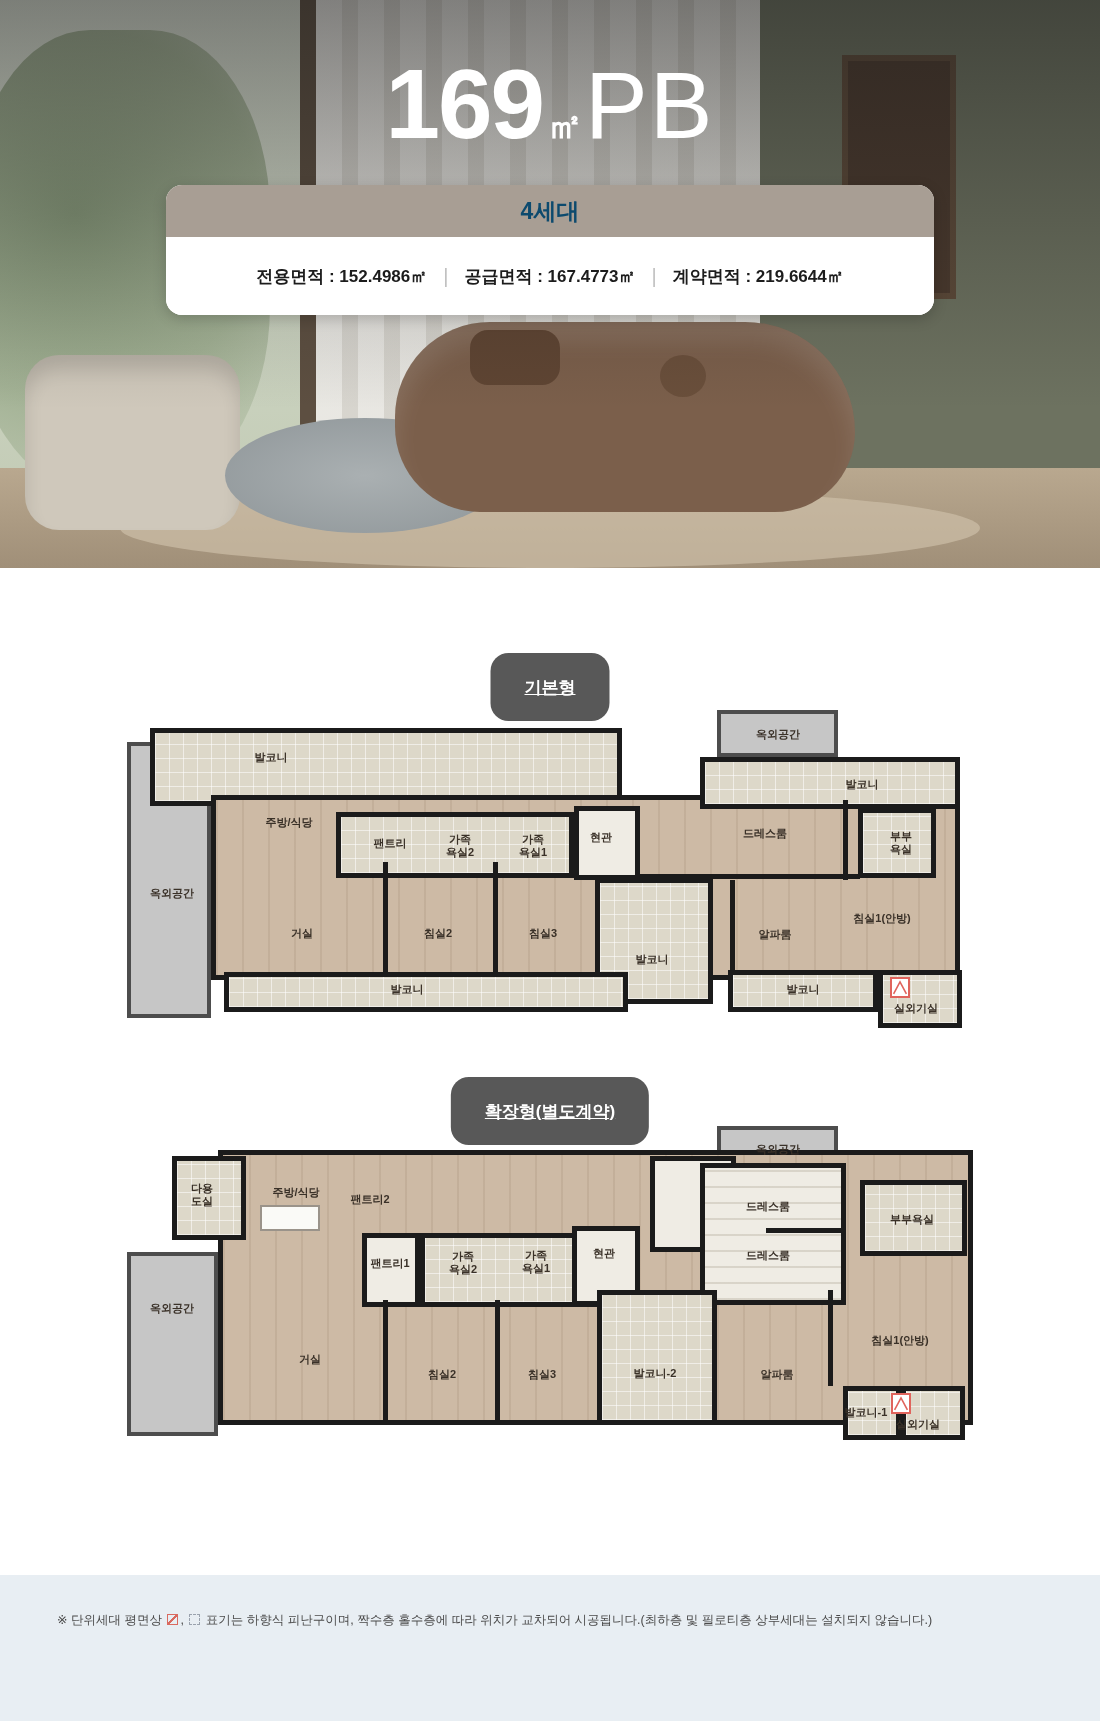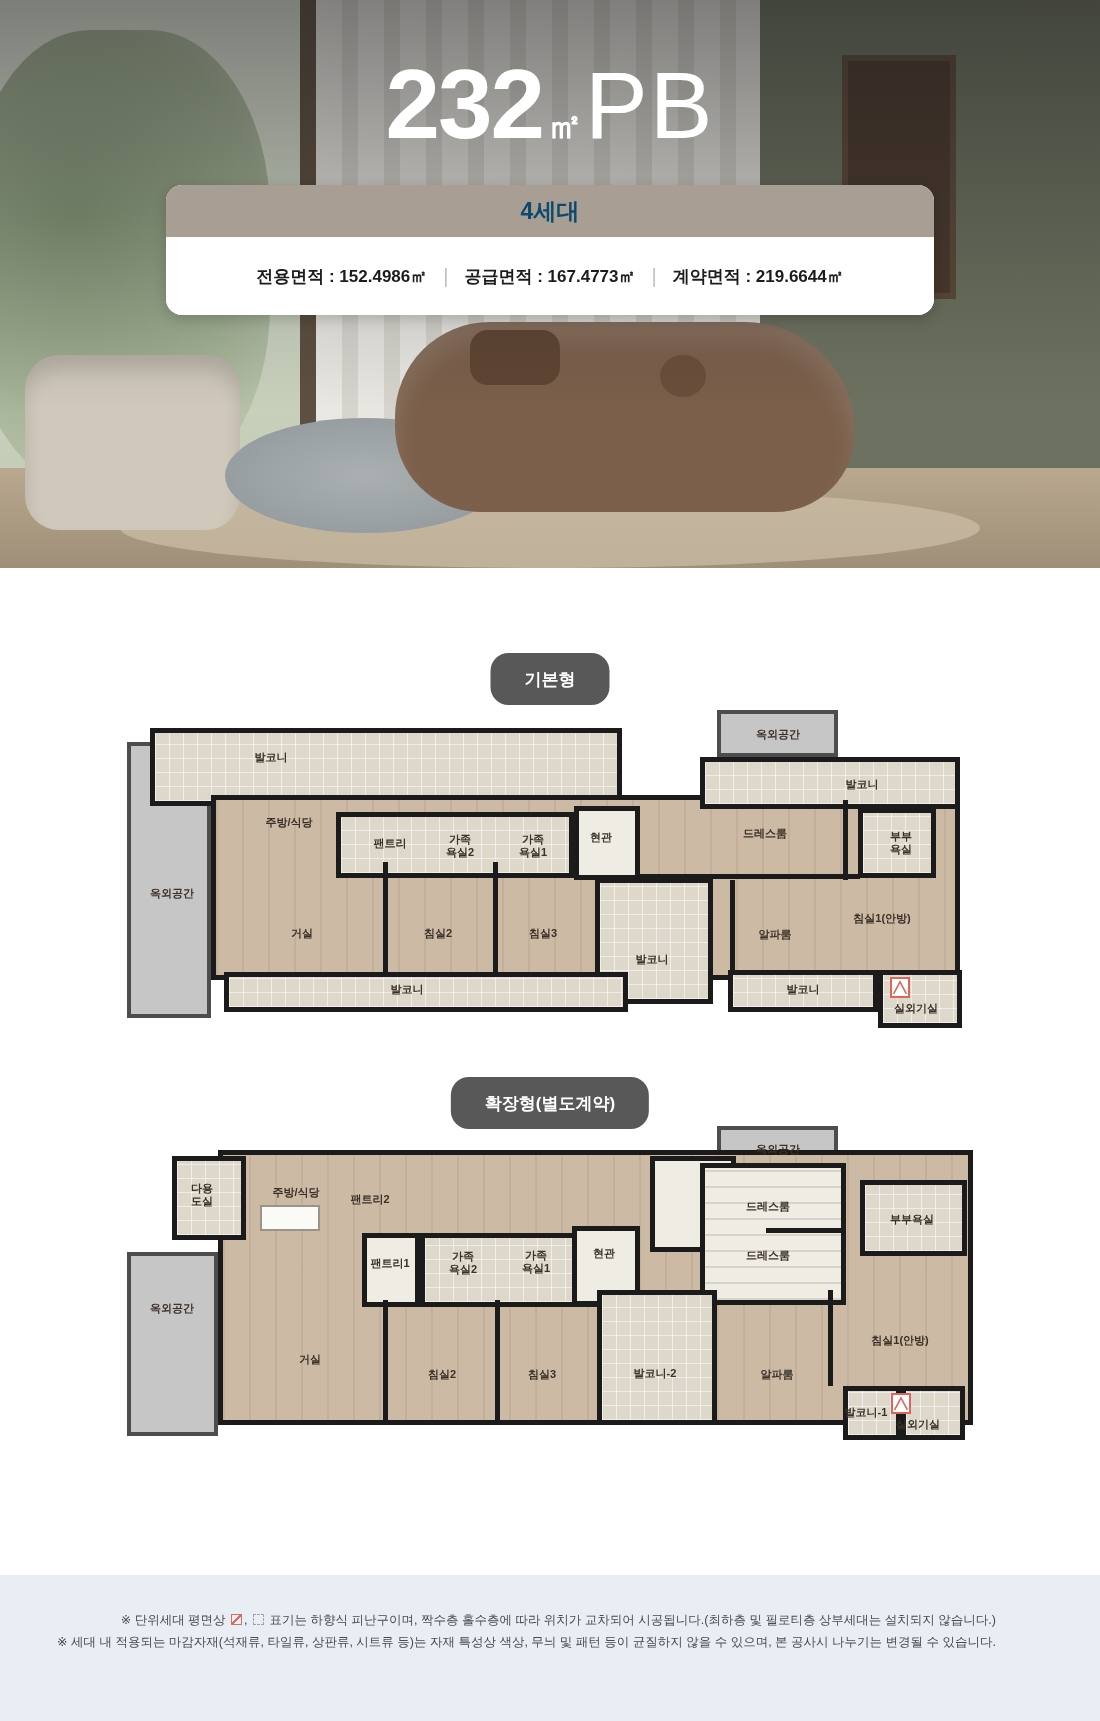--- a/index.html
+++ b/index.html
@@ -33,21 +33,21 @@
   .hero-card{position:absolute;left:166px;top:185px;width:768px;height:130px;border-radius:16px;
              overflow:hidden;background:#fff;box-shadow:0 4px 14px rgba(0,0,0,.18);}
   .hero-card-badge{height:52px;background:#a89e94;color:#0c4a6e;display:flex;align-items:center;
                    justify-content:center;font-size:23px;font-weight:bold;}
   .hero-card-body{height:78px;display:flex;align-items:center;justify-content:center;gap:16px;
                   font-size:17px;font-weight:bold;color:#1c1c1c;background:#fff;}
   .hero-card-body .sep{color:#c0c0c0;font-weight:400;font-size:20px;}
   
   .type-pill{position:absolute;left:550px;transform:translateX(-50%);height:36px;background:#585858;
              color:#fff;border-radius:18px;display:flex;align-items:center;justify-content:center;
-             font-size:17px;font-weight:bold;padding:8px 34px;white-space:nowrap;}
+             font-size:17px;font-weight:bold;padding:16px 34px;white-space:nowrap;text-decoration:underline;}
   #pill-basic{top:653px;}
   #pill-extended{top:1077px;}
   .plan{position:absolute;left:0;top:0;width:1100px;height:1721px;pointer-events:none;}
   .zone{position:absolute;box-sizing:border-box;border:5px solid #1b1b1b;}
   .tile{background-color:#ddd8c9;
         background-image:repeating-linear-gradient(0deg,rgba(255,255,255,.55) 0 1px,rgba(0,0,0,0) 1px 14px),
                          repeating-linear-gradient(90deg,rgba(255,255,255,.55) 0 1px,rgba(0,0,0,0) 1px 14px);}
   .wood{background-color:#cdbaa5;
         background-image:repeating-linear-gradient(90deg,rgba(120,95,70,.12) 0 2px,rgba(0,0,0,0) 2px 26px);}
   .light{background:#efece4;}
@@ -56,21 +56,21 @@
   .gray{background:#c6c6c6;border:4px solid #4d4d4d;}
   .iwall{position:absolute;background:#1b1b1b;}
   .island{position:absolute;background:#fafaf7;border:2px solid #9a938a;box-sizing:border-box;}
   .room-label{position:absolute;transform:translate(-50%,-50%);font-size:11px;font-weight:bold;
               color:#3a3128;white-space:pre-line;text-align:center;line-height:1.15;z-index:5;}
   .hatch{position:absolute;width:20px;height:21px;background:#fff;border:2.5px solid #e0645c;
          box-sizing:border-box;z-index:6;}
   .hatch svg{display:block;width:100%;height:100%;}
   
   #footer{position:absolute;left:0;top:1575px;width:1100px;height:146px;background:#e8eef3;}
-  .notes{position:absolute;left:57px;top:34px;font-size:12.5px;color:#4a4a4a;line-height:22px;text-align:right;}
+  .notes{position:absolute;left:57px;top:34px;font-size:12.5px;color:#4a4a4a;line-height:22px;}
   .note-line{white-space:nowrap;}
   .hatch-icon{display:inline-block;width:11px;height:11px;border:1.5px solid #d96a5f;margin:0 2px;
               vertical-align:-1px;box-sizing:border-box;
               background:linear-gradient(135deg,rgba(0,0,0,0) 44%,#d96a5f 44% 56%,rgba(0,0,0,0) 56%);}
   .hatch-icon.dotted{border:1.5px dashed #9aa2ad;background:none;}
 </style>
 </head>
 <body>
 
 <div id="page">
@@ -85,21 +85,21 @@
     <div class="h-el h-floor"></div>
     <div class="h-el h-rug"></div>
     <div class="h-el h-chair"></div>
     <div class="h-el h-table"></div>
     <div class="h-el h-sofa"></div>
     <div class="h-el h-cushion"></div>
     <div class="h-el h-pillow"></div>
     <div class="h-el h-overlay"></div>
 
     <div class="hero-title">
-      <span class="num">232</span><span class="unit">㎡</span><span class="suffix">PB</span>
+      <span class="num">169</span><span class="unit">㎡</span><span class="suffix">PB</span>
     </div>
 
     <div class="hero-card">
       <div class="hero-card-badge">4세대</div>
       <div class="hero-card-body">
         <span>전용면적 : 152.4986㎡</span>
         <span class="sep">|</span>
         <span>공급면적 : 167.4773㎡</span>
         <span class="sep">|</span>
         <span>계약면적 : 219.6644㎡</span>
@@ -207,17 +207,16 @@
     </div>
 
   <div id="footer">
     <div class="notes">
       <div class="note-line">
         <span>※ 단위세대 평면상</span>
         <span class="hatch-icon"></span><span>,</span>
         <span class="hatch-icon dotted"></span>
         <span>표기는 하향식 피난구이며, 짝수층 홀수층에 따라 위치가 교차되어 시공됩니다.(최하층 및 필로티층 상부세대는 설치되지 않습니다.)</span>
       </div>
-      <div class="note-line">※ 세대 내 적용되는 마감자재(석재류, 타일류, 상판류, 시트류 등)는 자재 특성상 색상, 무늬 및 패턴 등이 균질하지 않을 수 있으며, 본 공사시 나누기는 변경될 수 있습니다.</div>
     </div>
   </div>
 
 </div>
 
 </body></html>

